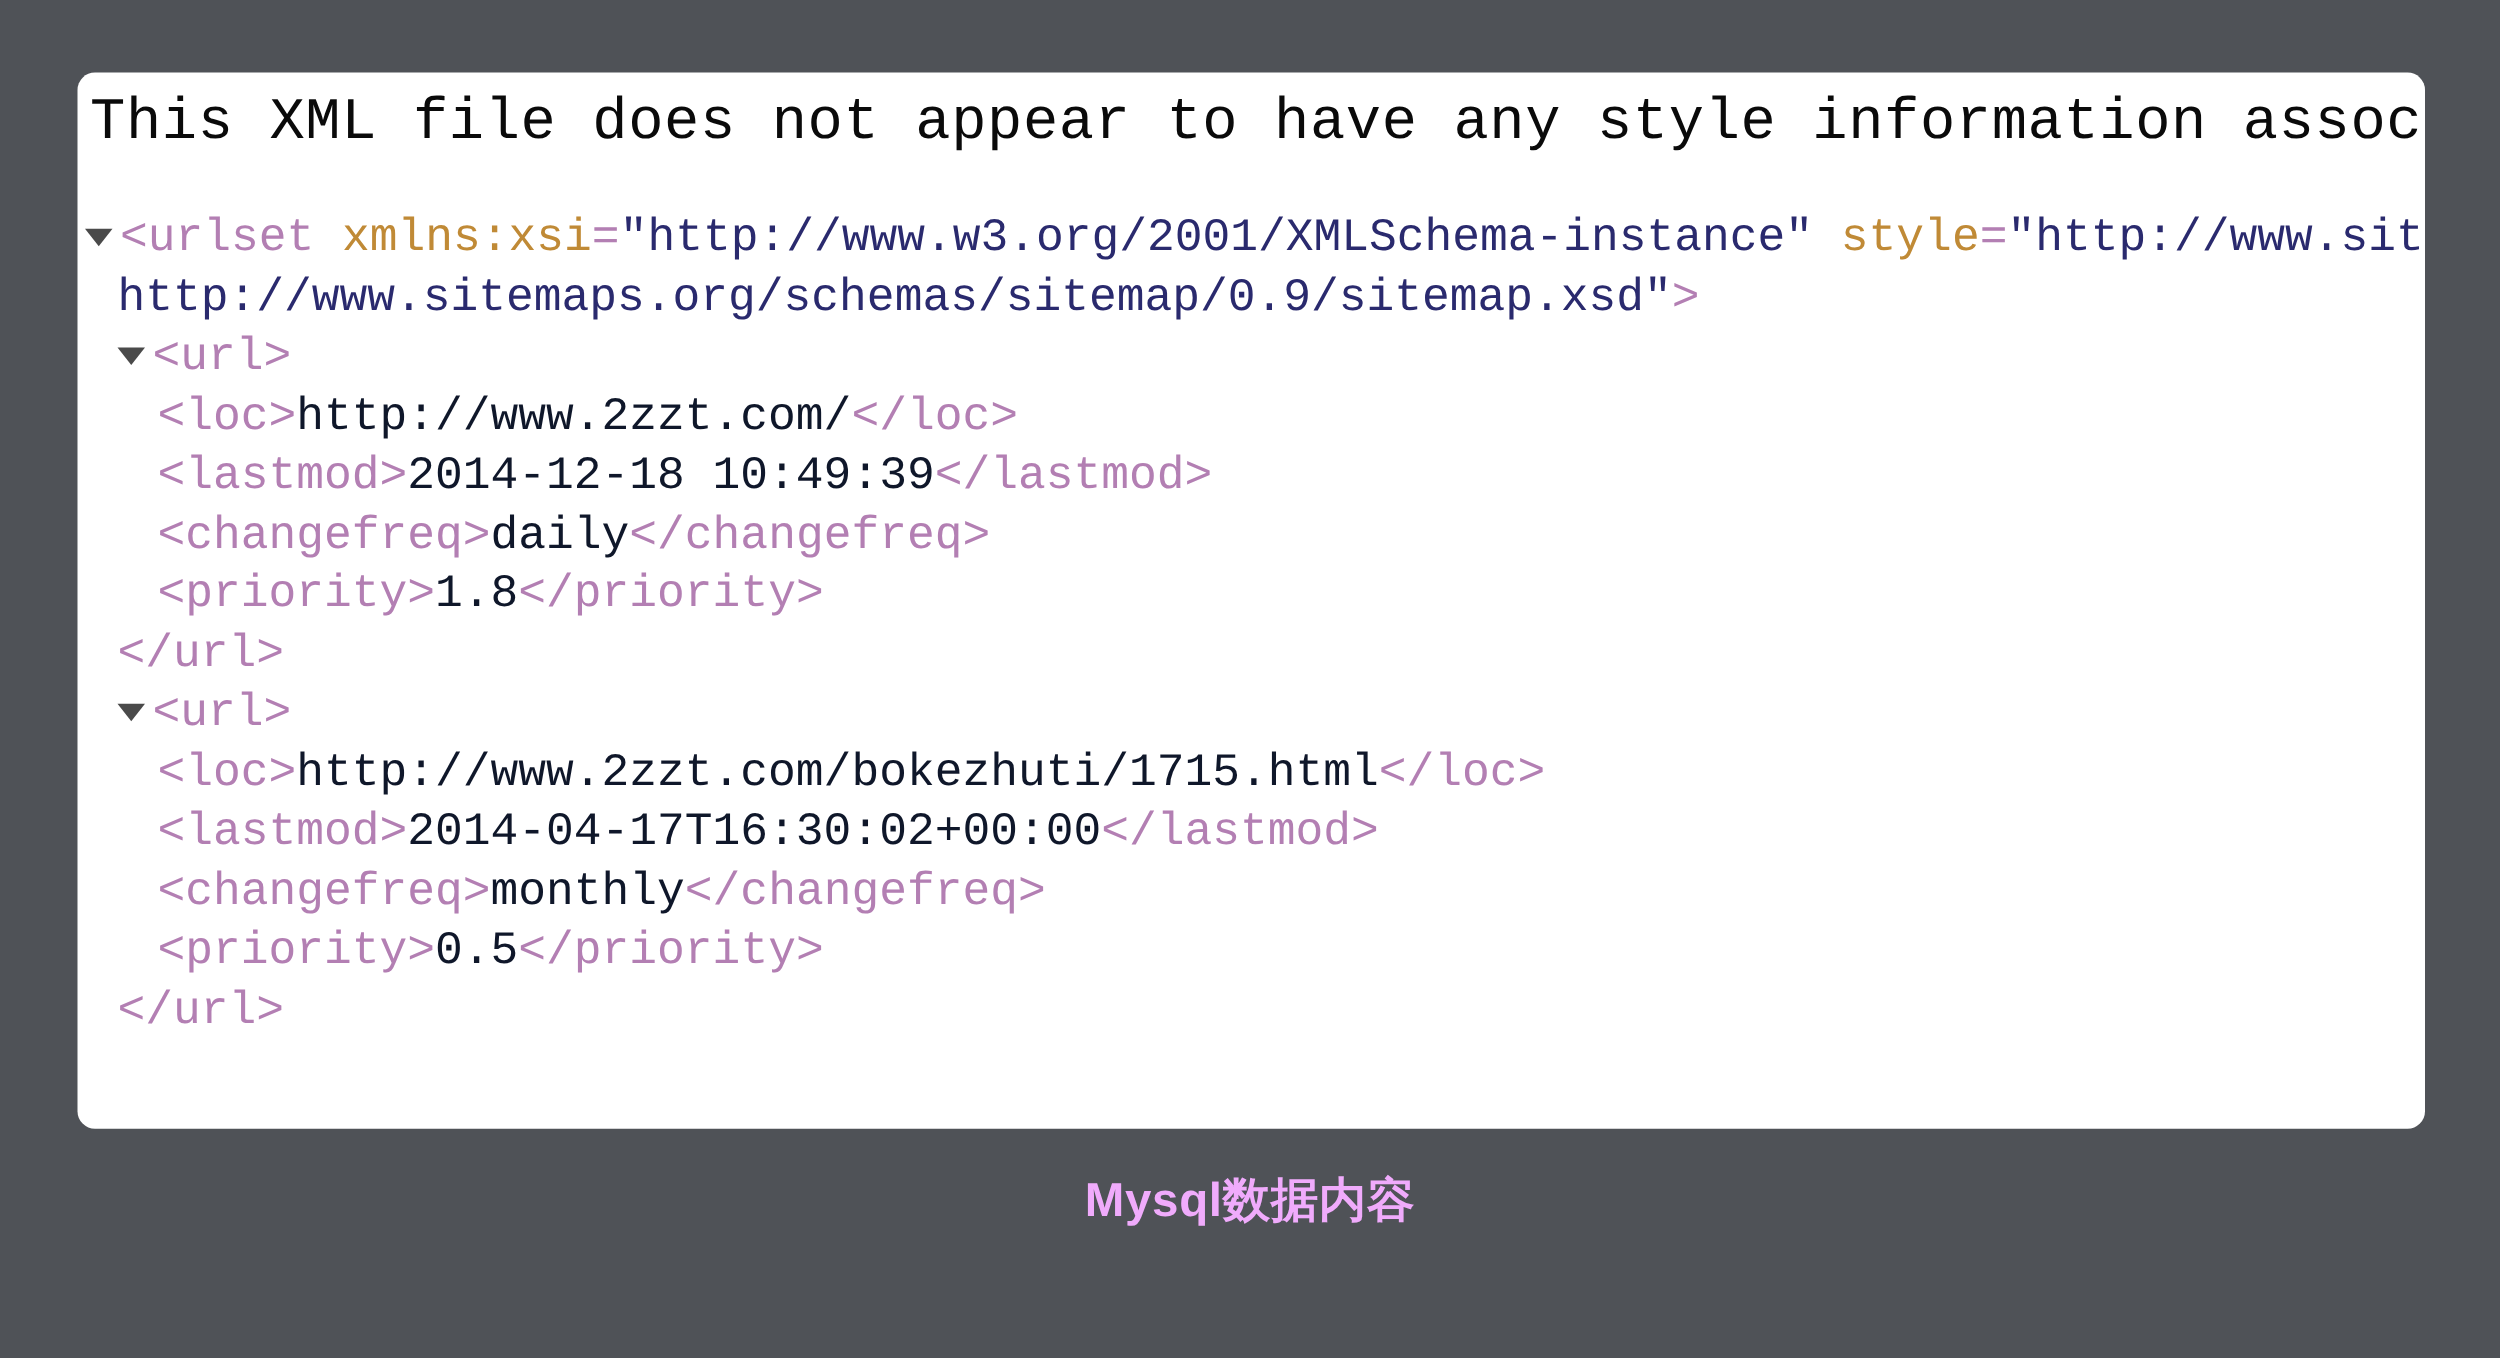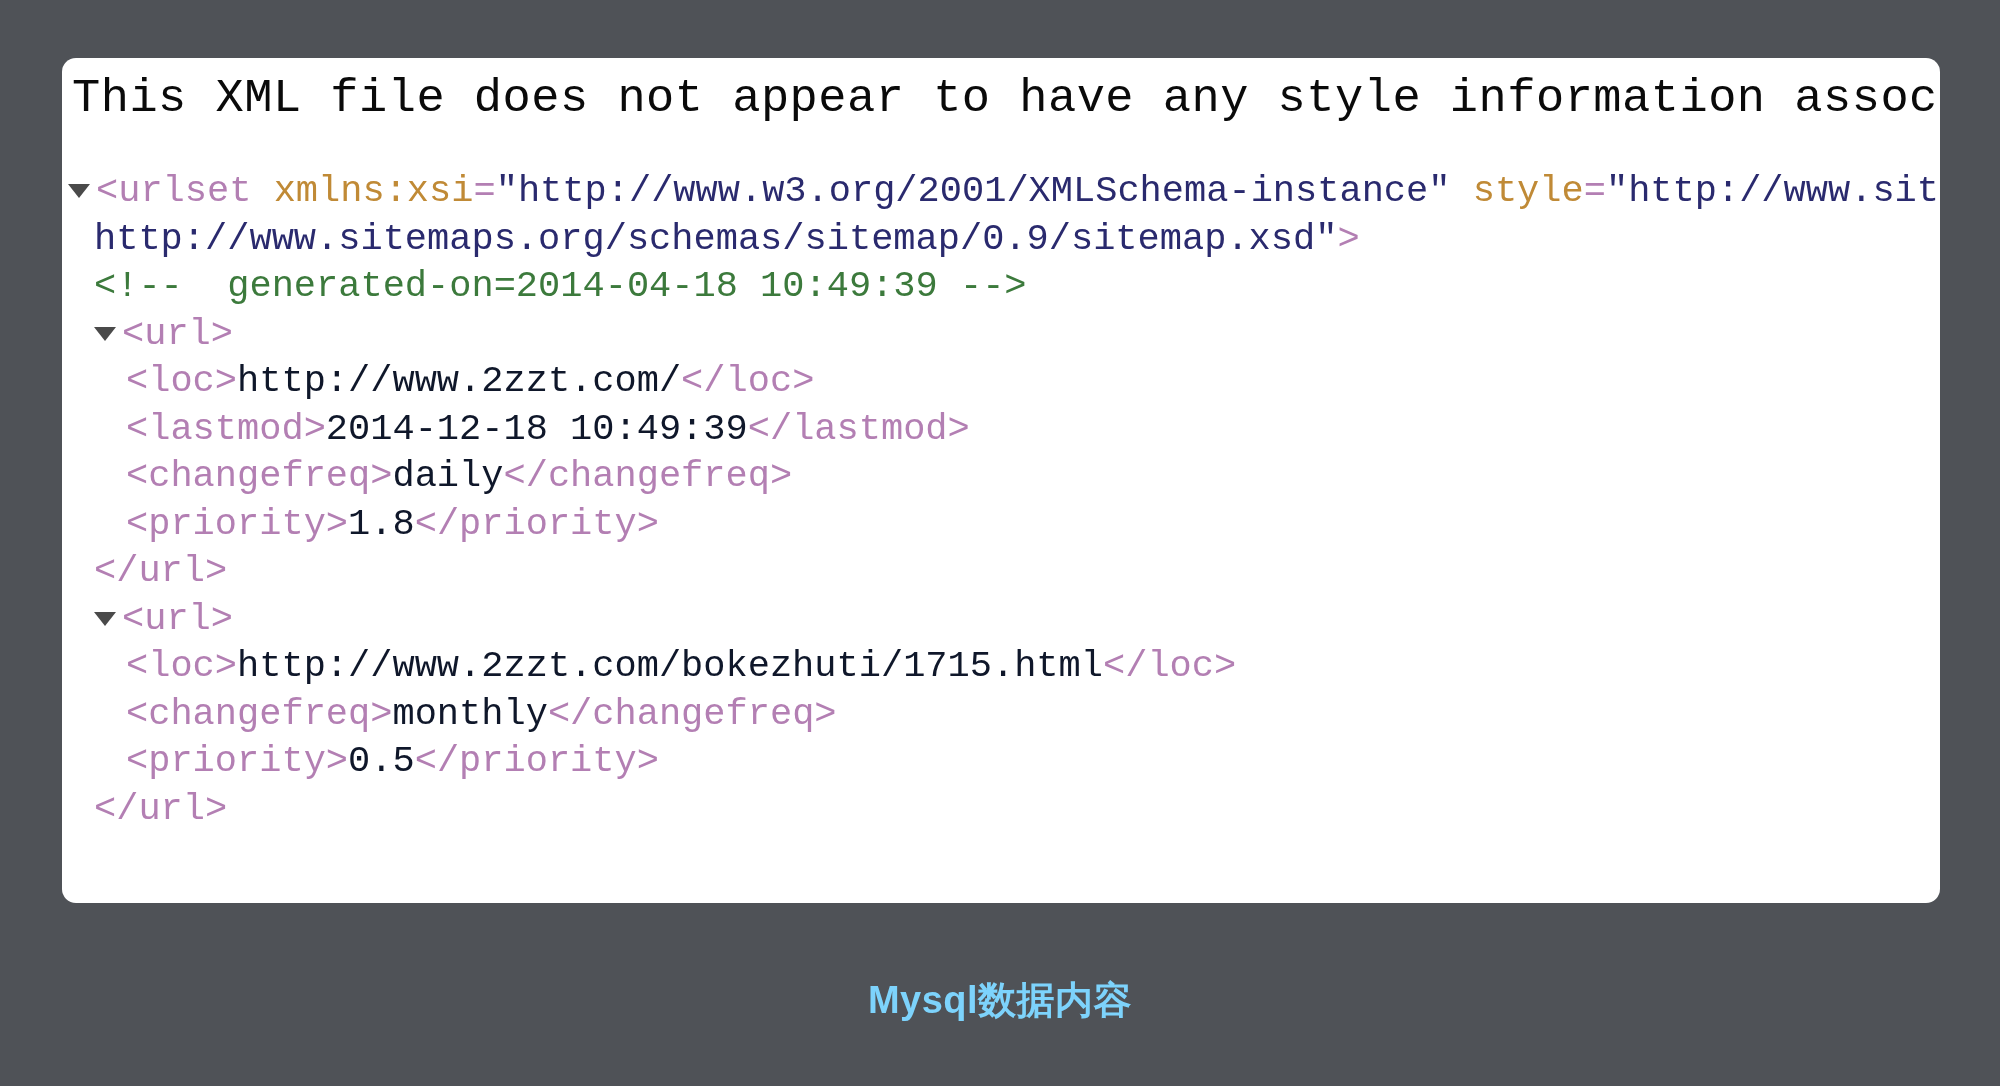--- a/index.html
+++ b/index.html
@@ -84,24 +84,24 @@
   }
 
   .indent1 { padding-left: 26px; }
   .indent2 { padding-left: 58px; }
   .indent-cont { padding-left: 26px; }
 
   
   .caption {
     position: absolute;
     left: 0;
-    top: 975px;
+    top: 935px;
     width: 2000px;
     text-align: center;
-    color: #7dd3fc;
+    color: #f0abfc;
     font-family: "Liberation Sans", "DejaVu Sans", sans-serif;
     font-size: 38px;
     font-weight: bold;
     letter-spacing: 0.5px;
   }
 </style>
 </head>
 <body>
 
 <div id="page">
@@ -109,29 +109,29 @@
   <div class="xml-panel">
 
     <div class="xml-notice-bar">
       <span class="xml-notice-text">This XML file does not appear to have any style information associated with</span>
 
     </div>
 
     <div class="xml-body" id="xml-body">
         <div class="xml-line"><span class="twisty"></span><span class="tok-tag">&lt;urlset </span><span class="tok-attr">xmlns:xsi</span><span class="tok-tag">=</span><span class="tok-val">"http://www.w3.org/2001/XMLSchema-instance"</span><span class="tok-text"> </span><span class="tok-attr">style</span><span class="tok-tag">=</span><span class="tok-val">"http://www.siter</span></div>
         <div class="xml-line indent-cont"><span class="tok-val">http://www.sitemaps.org/schemas/sitemap/0.9/sitemap.xsd"</span><span class="tok-tag">&gt;</span></div>
-        <div class="xml-line indent1"><span class="tok-comment">&lt;!--  generated-on=2014-04-18 10:49:39 --&gt;</span></div>
         <div class="xml-line indent1"><span class="twisty"></span><span class="tok-tag">&lt;url&gt;</span></div>
         <div class="xml-line indent2"><span class="tok-tag">&lt;loc&gt;</span><span class="tok-text">http://www.2zzt.com/</span><span class="tok-tag">&lt;/loc&gt;</span></div>
         <div class="xml-line indent2"><span class="tok-tag">&lt;lastmod&gt;</span><span class="tok-text">2014-12-18 10:49:39</span><span class="tok-tag">&lt;/lastmod&gt;</span></div>
         <div class="xml-line indent2"><span class="tok-tag">&lt;changefreq&gt;</span><span class="tok-text">daily</span><span class="tok-tag">&lt;/changefreq&gt;</span></div>
         <div class="xml-line indent2"><span class="tok-tag">&lt;priority&gt;</span><span class="tok-text">1.8</span><span class="tok-tag">&lt;/priority&gt;</span></div>
         <div class="xml-line indent1"><span class="tok-tag">&lt;/url&gt;</span></div>
         <div class="xml-line indent1"><span class="twisty"></span><span class="tok-tag">&lt;url&gt;</span></div>
         <div class="xml-line indent2"><span class="tok-tag">&lt;loc&gt;</span><span class="tok-text">http://www.2zzt.com/bokezhuti/1715.html</span><span class="tok-tag">&lt;/loc&gt;</span></div>
+        <div class="xml-line indent2"><span class="tok-tag">&lt;lastmod&gt;</span><span class="tok-text">2014-04-17T16:30:02+00:00</span><span class="tok-tag">&lt;/lastmod&gt;</span></div>
         <div class="xml-line indent2"><span class="tok-tag">&lt;changefreq&gt;</span><span class="tok-text">monthly</span><span class="tok-tag">&lt;/changefreq&gt;</span></div>
         <div class="xml-line indent2"><span class="tok-tag">&lt;priority&gt;</span><span class="tok-text">0.5</span><span class="tok-tag">&lt;/priority&gt;</span></div>
         <div class="xml-line indent1"><span class="tok-tag">&lt;/url&gt;</span></div>
       </div>
 
   </div>
 
   <div class="caption">Mysql数据内容</div>
 
 </div>

